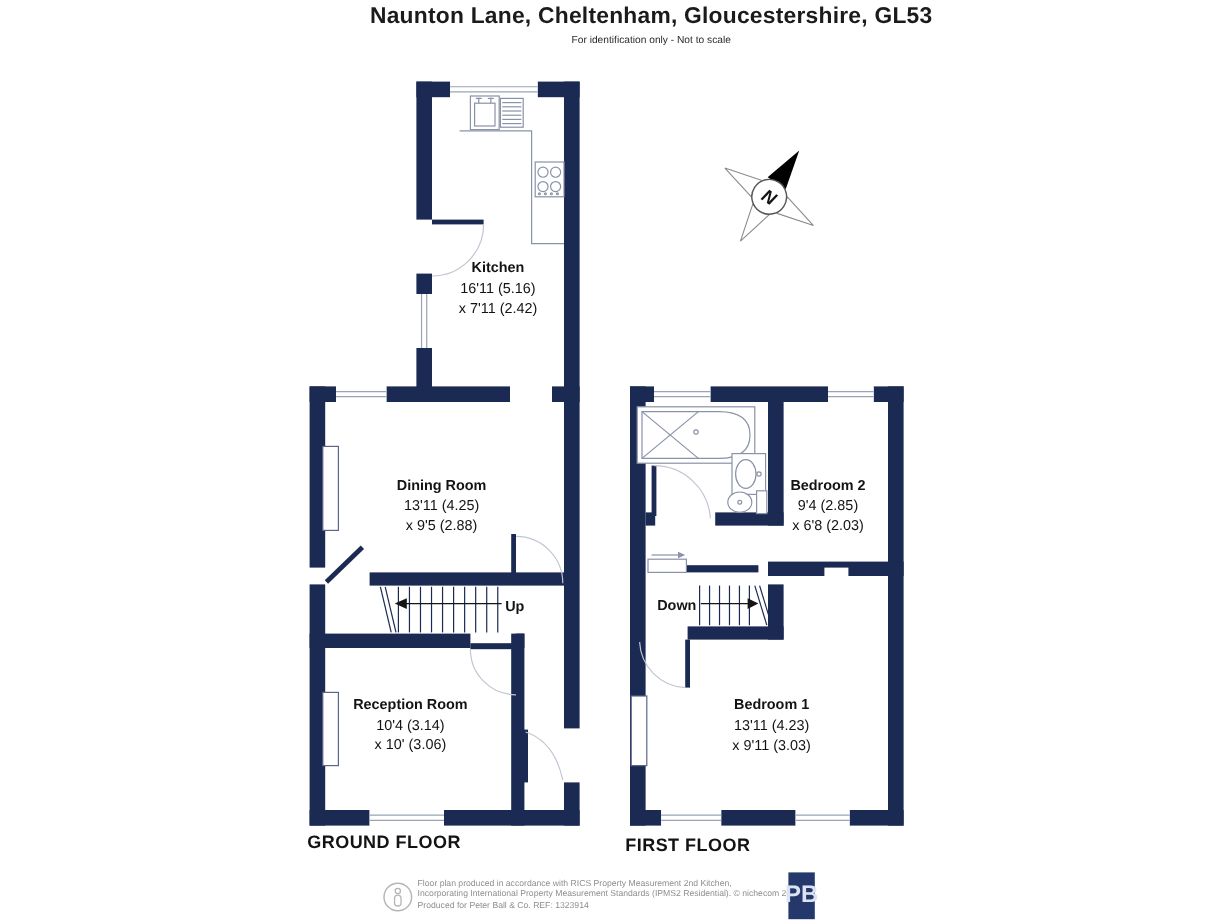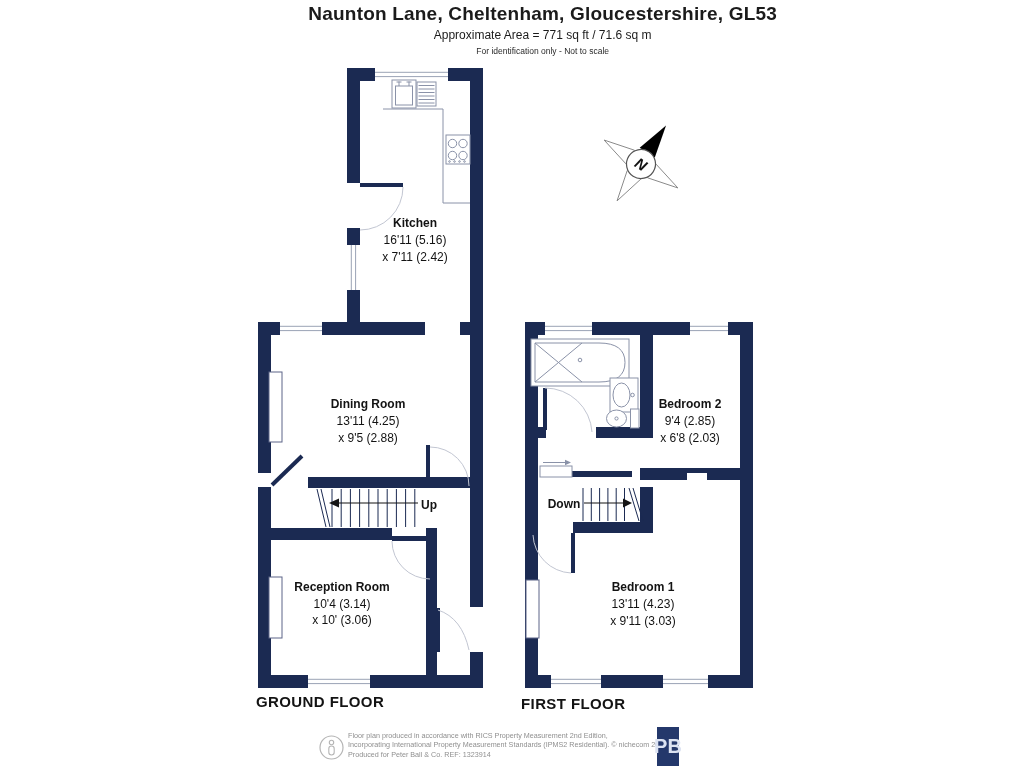--- a/index.html
+++ b/index.html
@@ -38,21 +38,20 @@
     font-size:20px;font-weight:bold;}
   .foot-icon{position:absolute;left:317px;top:733px;}
 </style>
 </head>
 <body>
 
 <div id="stage">
 
   <div class="hdr">
     <div class="title">Naunton Lane, Cheltenham, Gloucestershire, GL53</div>
-    <div class="area">Approximate Area = 771 sq ft / 71.6 sq m</div>
     <div class="disc">For identification only - Not to scale</div>
   </div>
 
   <svg class="plan" width="1024" height="768" viewBox="0 0 1024 768">
 
     <g>
       <g class="wall" fill="#1b2a52">
 
         <rect x="347" y="68" width="28" height="13"></rect>
         <rect x="448" y="68" width="35" height="13"></rect>
@@ -316,21 +315,21 @@
       <text class="north-letter" x="0" y="5.5" text-anchor="middle">N</text>
     </g>
   </svg>
 
   <svg class="foot-icon" width="30" height="30">
     <circle cx="14.5" cy="14.5" r="11.5" fill="none" stroke="#b5b5b5" stroke-width="1.2"></circle>
     <circle cx="14.5" cy="9.5" r="2.2" fill="none" stroke="#b5b5b5" stroke-width="1.1"></circle>
     <rect x="11.8" y="13" width="5.4" height="9" rx="2.7" fill="none" stroke="#b5b5b5" stroke-width="1.1"></rect>
   </svg>
   <div class="footer-text">
-    <div>Floor plan produced in accordance with RICS Property Measurement 2nd Edition,</div>
+    <div>Floor plan produced in accordance with RICS Property Measurement 2nd Kitchen,</div>
     <div>Incorporating International Property Measurement Standards (IPMS2 Residential).  © nichecom 2025.</div>
     <div>Produced for Peter Ball &amp; Co.   REF: 1323914</div>
   </div>
   <div class="pb-logo" style="background: rgb(36, 56, 107);">
     <span>PB</span>
   </div>
 
 </div>
 
 </body></html>

